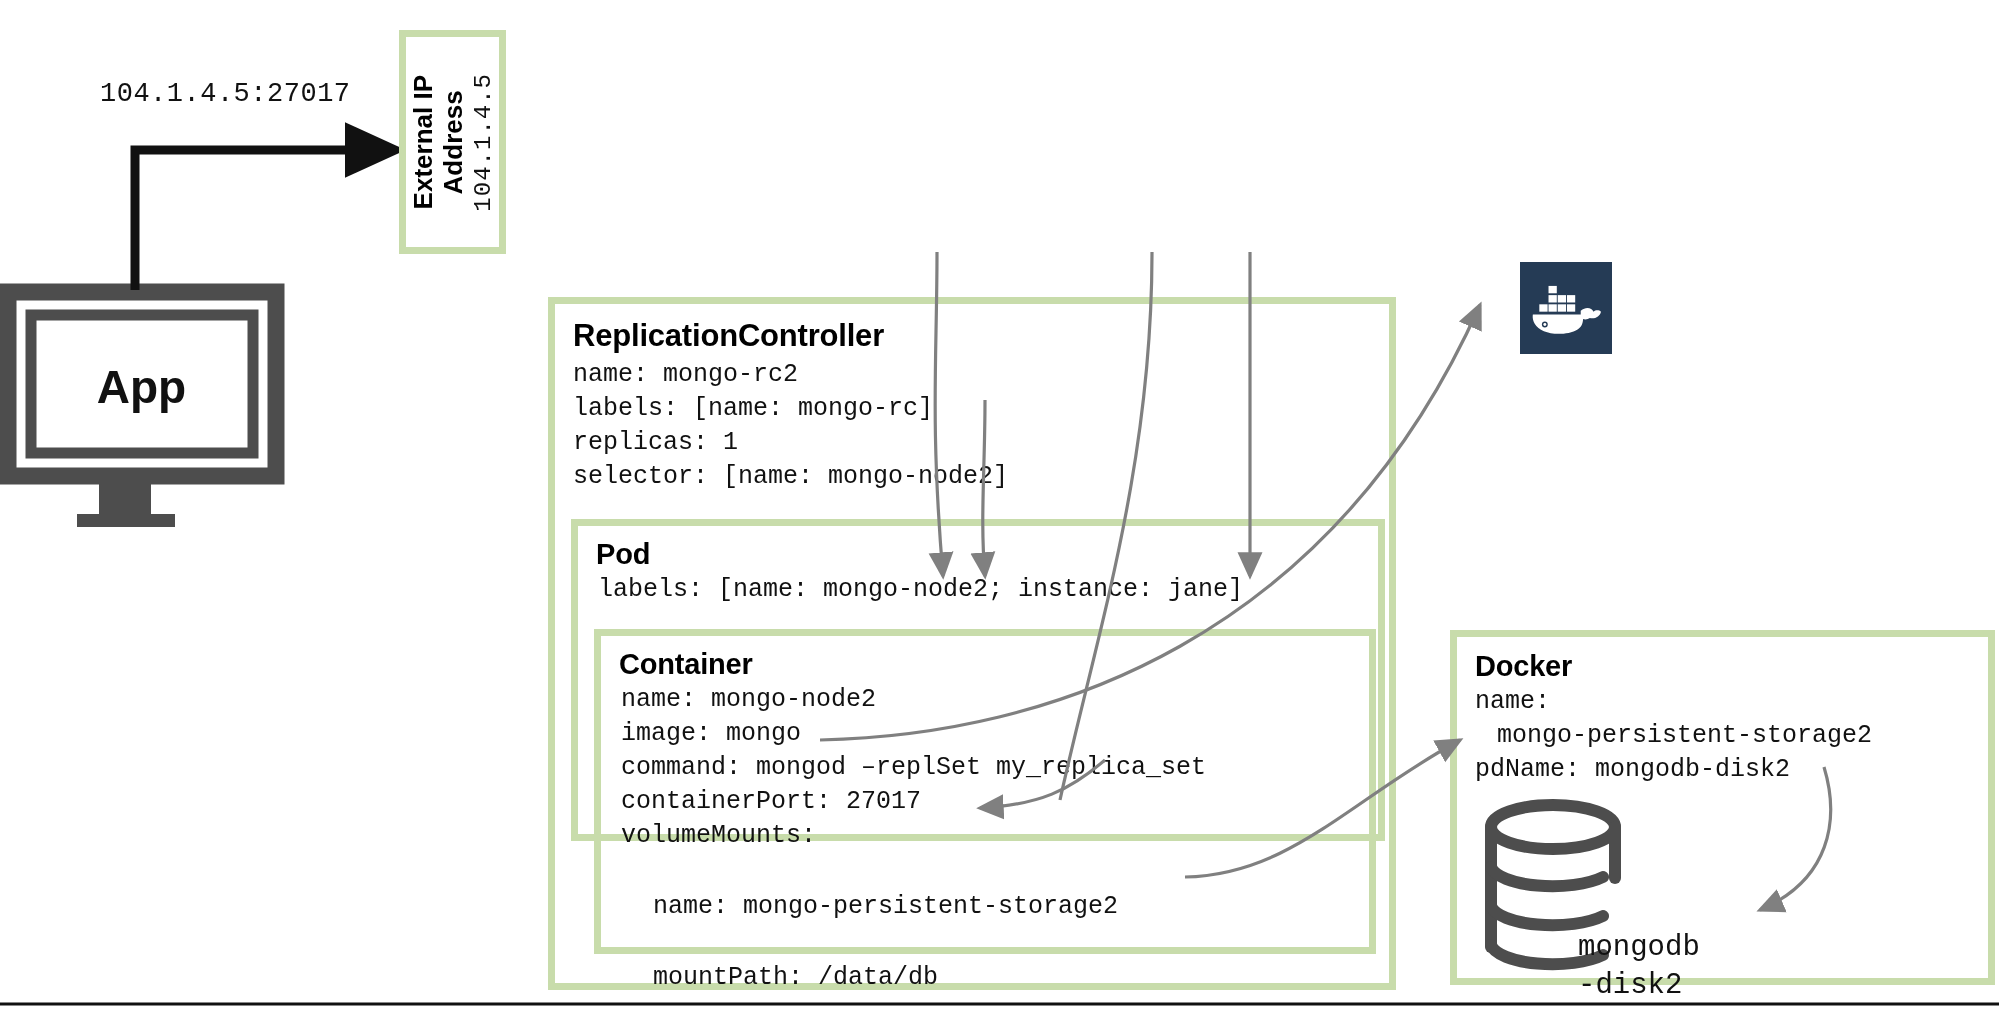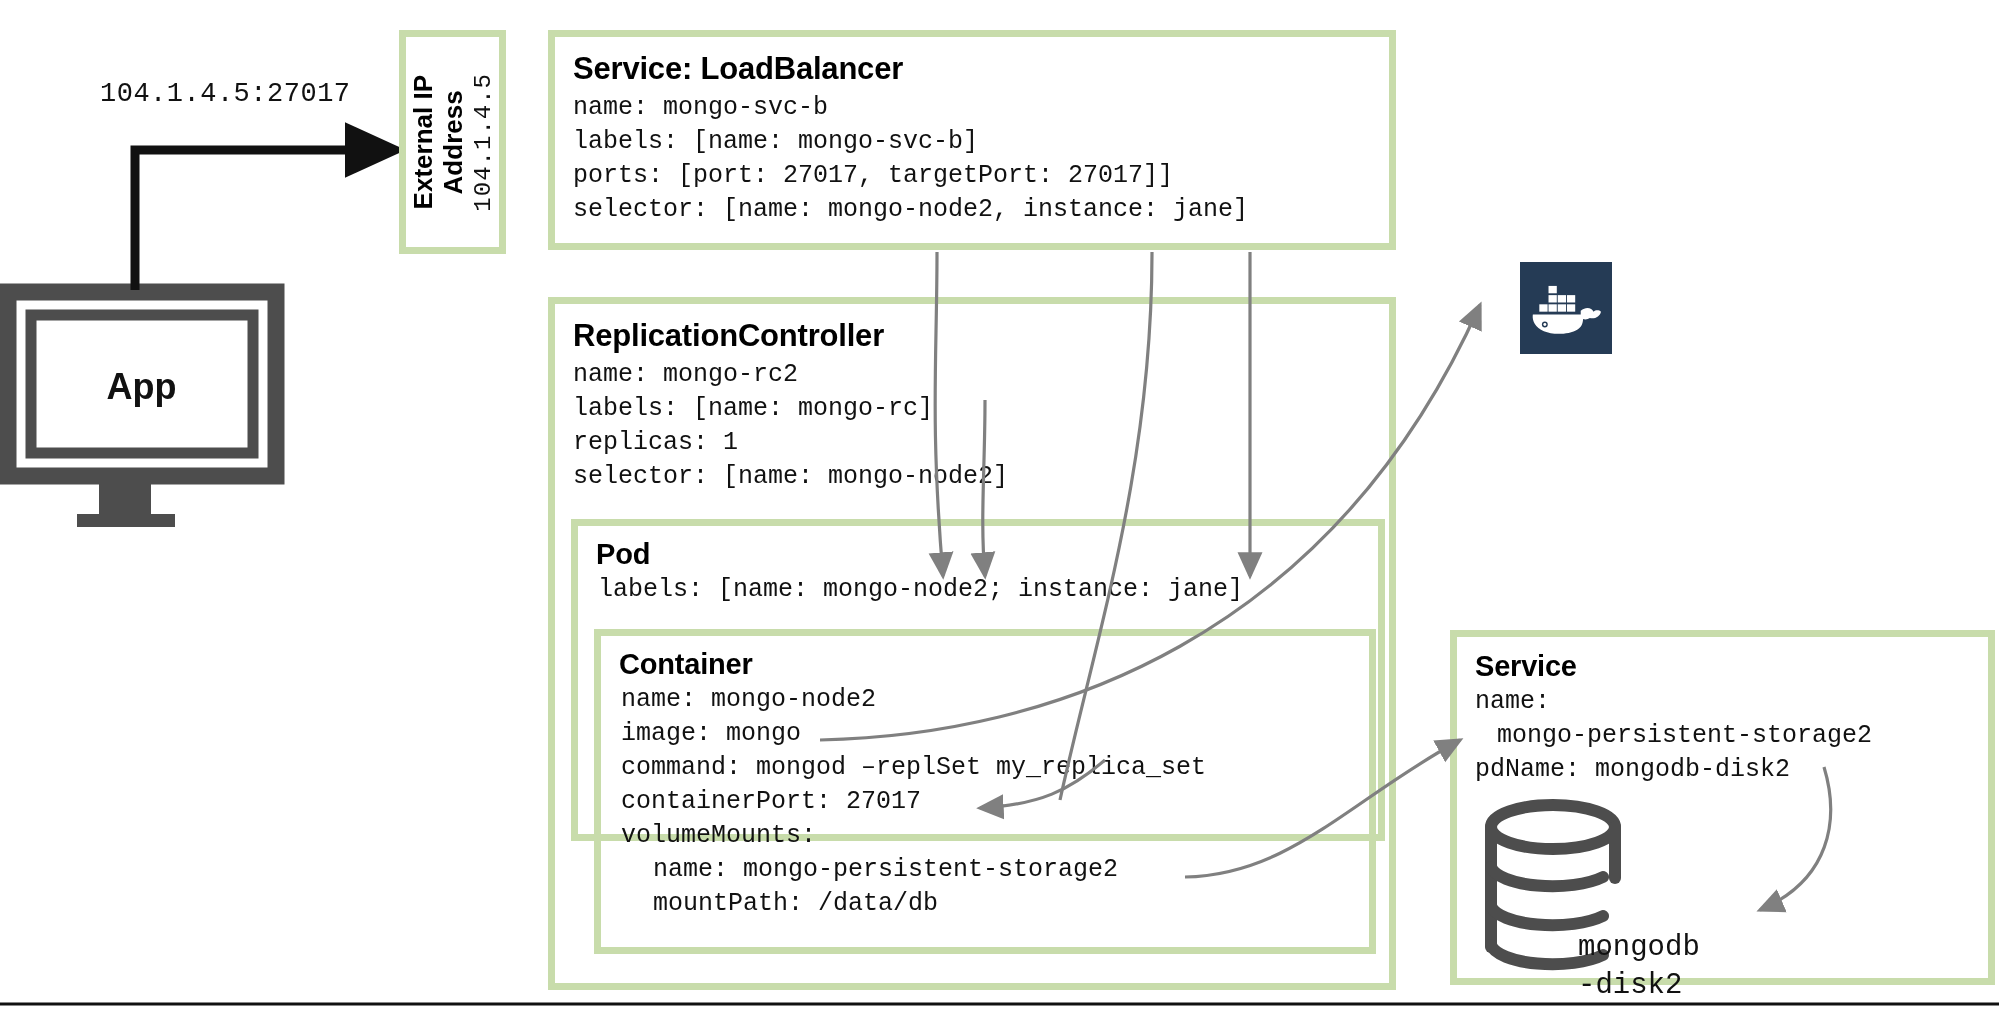--- a/index.html
+++ b/index.html
@@ -103,21 +103,21 @@
   #pod-box > .panel-title { font-size: 29px; margin: 12px 0 2px 18px; }
   #pod-box > .mono-line { font-size: 25px; line-height: 34px; margin-left: 20px; }
 
   
   #container-box {
     left: 16px; top: 103px;
     width: 782px; height: 325px;
   }
   #container-box > .panel-title { font-size: 29px; margin: 12px 0 2px 18px; }
   #container-box > .mono-line { font-size: 25px; line-height: 34px; margin-left: 20px; }
-  #container-box .indent { margin-left: 52px; }
+  #container-box .indent { margin-left: 52px; margin-top: 37px; }
 
   
   #volume-box {
     left: 1450px; top: 630px;
     width: 545px; height: 355px;
   }
   #volume-box > .panel-title { font-size: 29px; margin: 13px 0 2px 18px; }
   #volume-box > .mono-line { font-size: 25px; line-height: 34px; margin-left: 18px; }
   #volume-box .indent { margin-left: 40px; }
 
@@ -149,21 +149,21 @@
   }
   #app-label {
     position: absolute;
     left: 0; top: 0;
     width: 275px; height: 200px;
     display: flex;
     align-items: center;
     justify-content: center;
     font-family: "Liberation Sans", sans-serif;
     font-weight: bold;
-    font-size: 36px;
+    font-size: 46px;
     color: #111111;
     pointer-events: none;
   }
 
   
   #ip-callout {
     position: absolute;
     left: 100px; top: 79px;
     font-family: "Liberation Mono", monospace;
     font-size: 27px;
@@ -235,27 +235,20 @@
   </svg>
 
   <div class="panel" id="ext-ip-box">
     <div id="ext-ip-inner">
       <span class="vert-text" id="ext-ip-label">External IP
 Address</span>
       <span class="vert-text" id="ext-ip-value">104.1.4.5</span>
     </div>
   </div>
 
-  <div class="panel" id="service-box">
-    <div class="panel-title">Service: LoadBalancer</div>
-    <div class="mono-line">name: mongo-svc-b</div>
-    <div class="mono-line">labels: [name: mongo-svc-b]</div>
-    <div class="mono-line">ports: [port: 27017, targetPort: 27017]]</div>
-    <div class="mono-line">selector: [name: mongo-node2, instance: jane]</div>
-  </div>
 
   <div class="panel" id="rc-box">
     <div class="panel-title">ReplicationController</div>
     <div class="mono-line">name: mongo-rc2</div>
     <div class="mono-line">labels: [name: mongo-rc]</div>
     <div class="mono-line">replicas: 1</div>
     <div class="mono-line">selector: [name: mongo-node2]</div>
 
     <div class="panel" id="pod-box">
       <div class="panel-title">Pod</div>
@@ -268,21 +261,21 @@
         <div class="mono-line">command: mongod –replSet my_replica_set</div>
         <div class="mono-line">containerPort: 27017</div>
         <div class="mono-line">volumeMounts:</div>
         <div class="mono-line indent">name: mongo-persistent-storage2</div>
         <div class="mono-line indent">mountPath: /data/db</div>
       </div>
     </div>
   </div>
 
   <div class="panel" id="volume-box">
-    <div class="panel-title">Service</div>
+    <div class="panel-title">Docker</div>
     <div class="mono-line">name:</div>
     <div class="mono-line indent">mongo-persistent-storage2</div>
     <div class="mono-line">pdName: mongodb-disk2</div>
   </div>
 
   <div id="disk-label">mongodb
 -disk2</div>
 
   <div id="docker-group">
     <svg id="docker-icon" viewBox="0 0 100 100" xmlns="http://www.w3.org/2000/svg">

